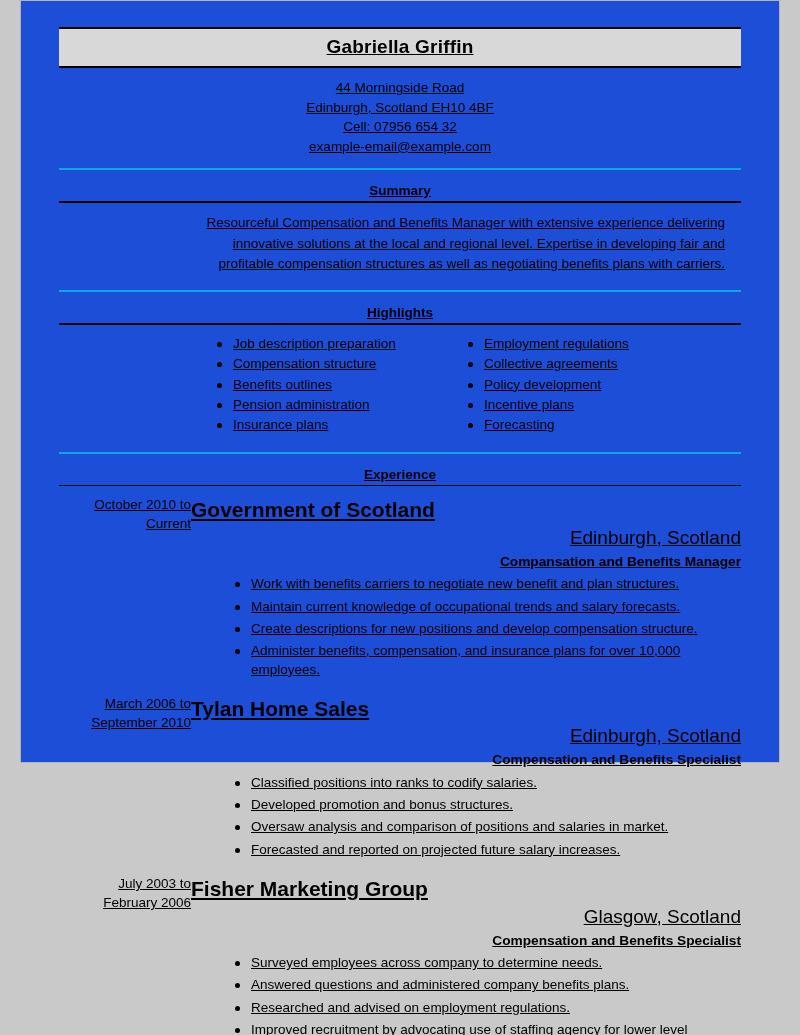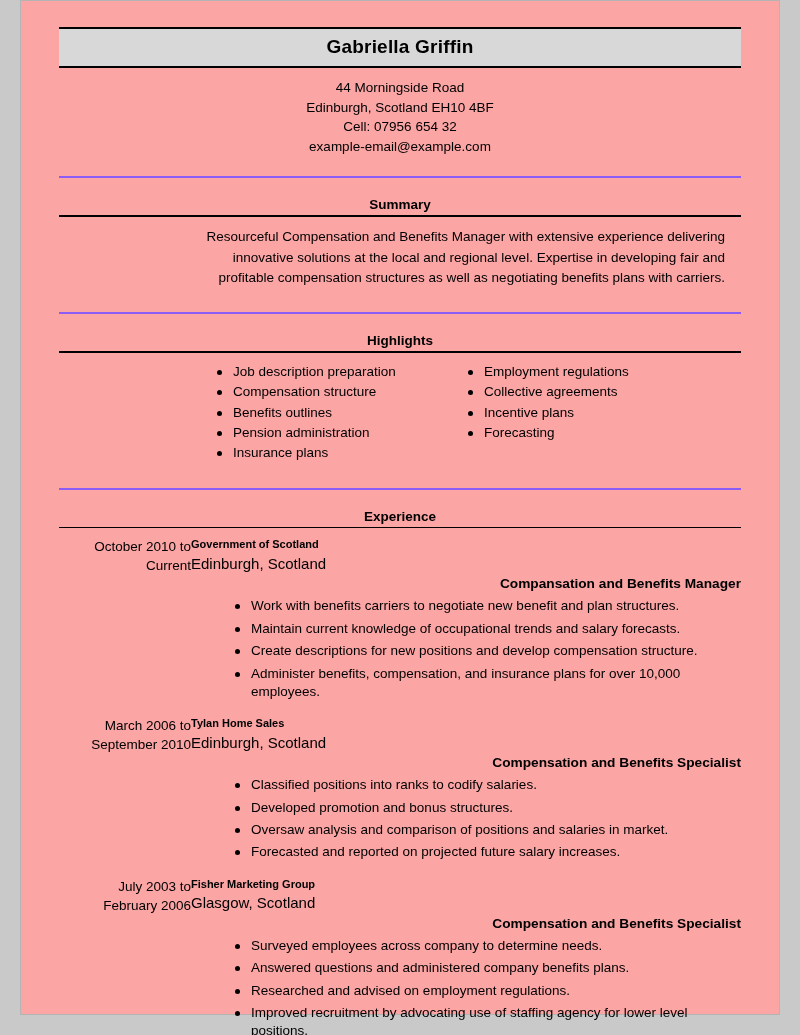--- a/index.html
+++ b/index.html
@@ -9,26 +9,27 @@
   }
   body {
     width: 800px;
     height: 1035px;
     font-family: "Liberation Sans", sans-serif;
     color: #000;
   }
   .page {
     position: relative;
     width: 760px;
-    height: 1015px;
+    height: 763px;
     margin: 0 auto;
-    background: #fca5a5;
+    background: #1d4ed8;
     border: 1px solid #b4b4b4;
     box-sizing: border-box;
     padding: 26px 38px 0 38px;
+    text-decoration: underline;
   }
   
   .name-bar {
     background: #d8d8d8;
     border-top: 2px solid #000;
     border-bottom: 2px solid #000;
     text-align: center;
     padding: 7px 0 8px 0;
   }
   .name-bar .name {
@@ -40,27 +41,27 @@
   .contact {
     text-align: center;
     padding: 10px 0 4px 0;
     line-height: 1.45;
     font-size: 13.5px;
   }
   .contact div { white-space: nowrap; }
 
   
   .section-head {
-    border-top: 2px solid #8b5cf6;
+    border-top: 2px solid #0ea5e9;
     border-bottom: 2px solid #000;
     text-align: center;
     font-weight: bold;
     font-size: 13.5px;
-    padding: 19px 0 3px 0;
-    margin-top: 16px;
+    padding: 13px 0 3px 0;
+    margin-top: 8px;
   }
   .section-head.thin-bottom { border-bottom: 1px solid #000; text-align: center; }
 
   
   .summary {
     font-size: 13.5px;
     line-height: 1.5;
     padding: 10px 16px 8px 128px;
     text-align: right;
   }
@@ -113,24 +114,24 @@
     box-sizing: border-box;
     text-align: right;
   }
   .exp-body {
     flex: 1 1 auto;
     font-size: 13.5px;
     line-height: 1.42;
   }
   .org {
     font-weight: bold;
-    font-size: 11px;
+    font-size: 21px;
     line-height: 1.4;
   }
-  .loc { font-size: 15px; }
+  .loc { font-size: 19px; text-align: right; }
   .role {
     font-weight: bold;
     font-size: 13.7px;
     padding-bottom: 1px;
     text-align: right;
   }
   .exp-body ul.bullets { padding-left: 36px; padding-top: 1px; }
   .exp-body ul.bullets li { line-height: 1.36; padding-bottom: 4px; }
 </style>
 </head>
@@ -162,20 +163,21 @@
         <li>Compensation structure</li>
         <li>Benefits outlines</li>
         <li>Pension administration</li>
         <li>Insurance plans</li>
       </ul>
     </div>
     <div class="hl-col right">
       <ul class="bullets">
         <li>Employment regulations</li>
         <li>Collective agreements</li>
+        <li>Policy development</li>
         <li>Incentive plans</li>
         <li>Forecasting</li>
       </ul>
     </div>
   </div>
 
   <div class="section-head thin-bottom">Experience</div>
 
   <div class="exp-block">
     <div class="exp-dates">October 2010 to Current</div>

